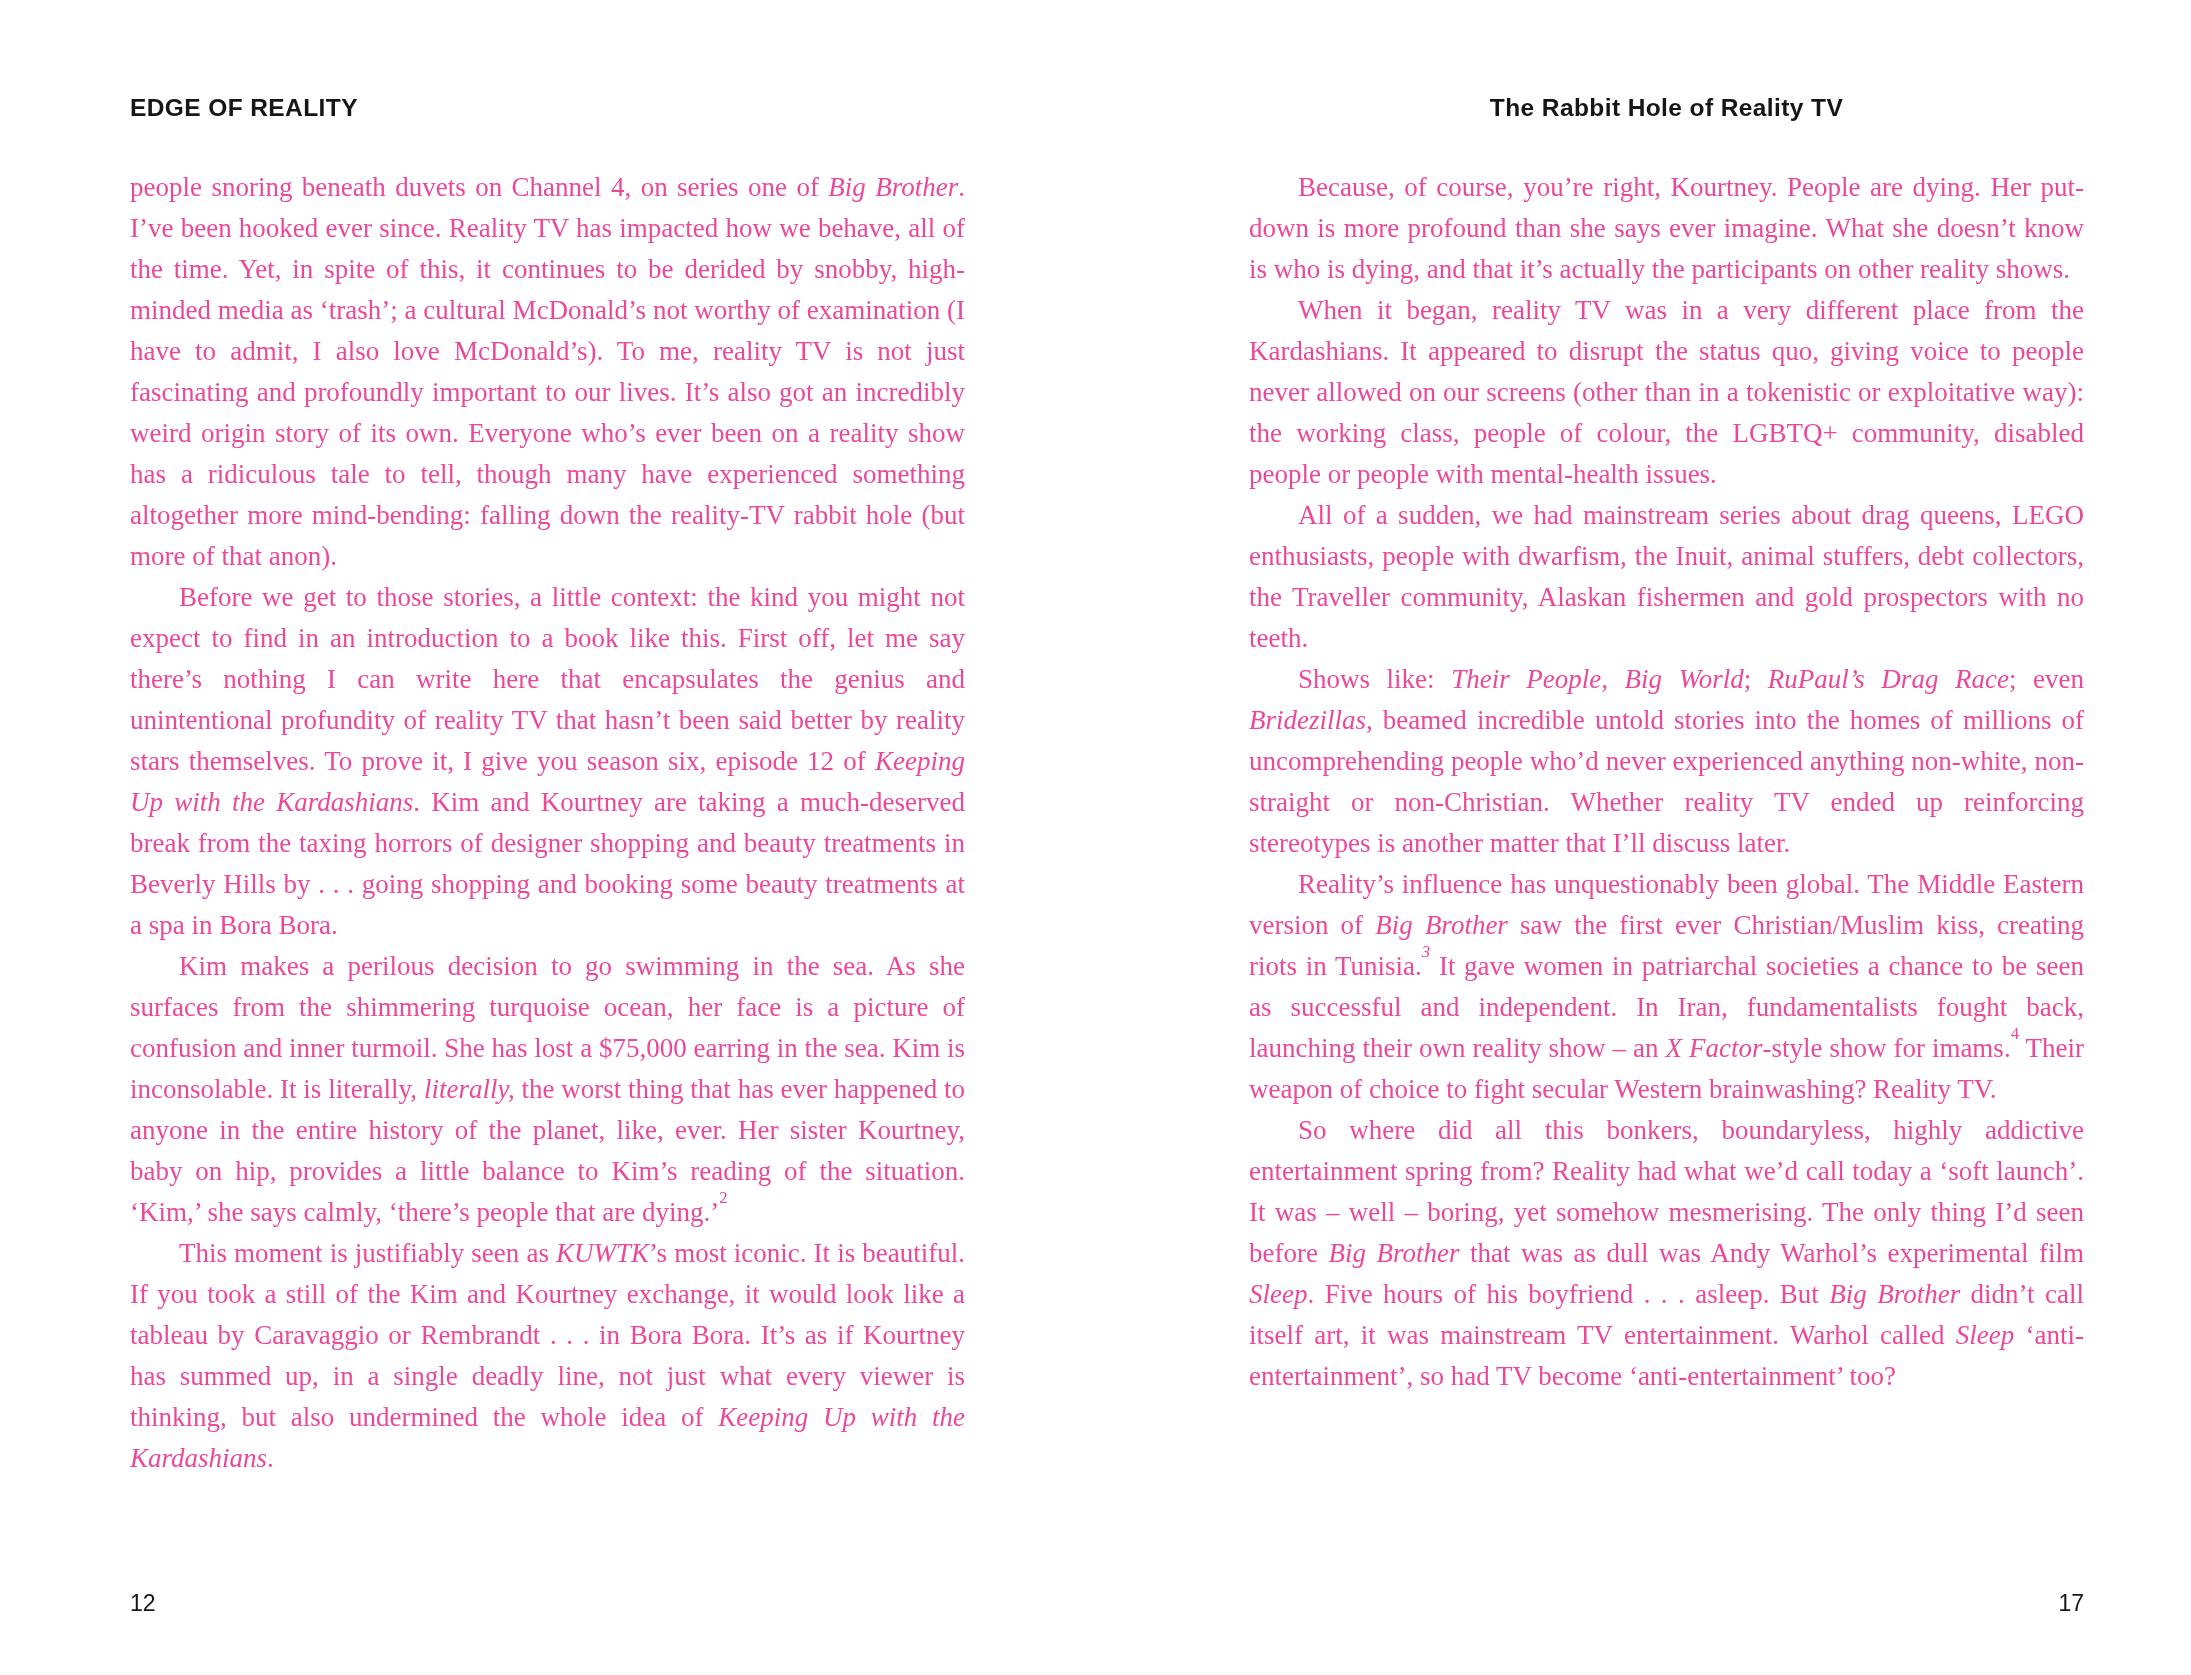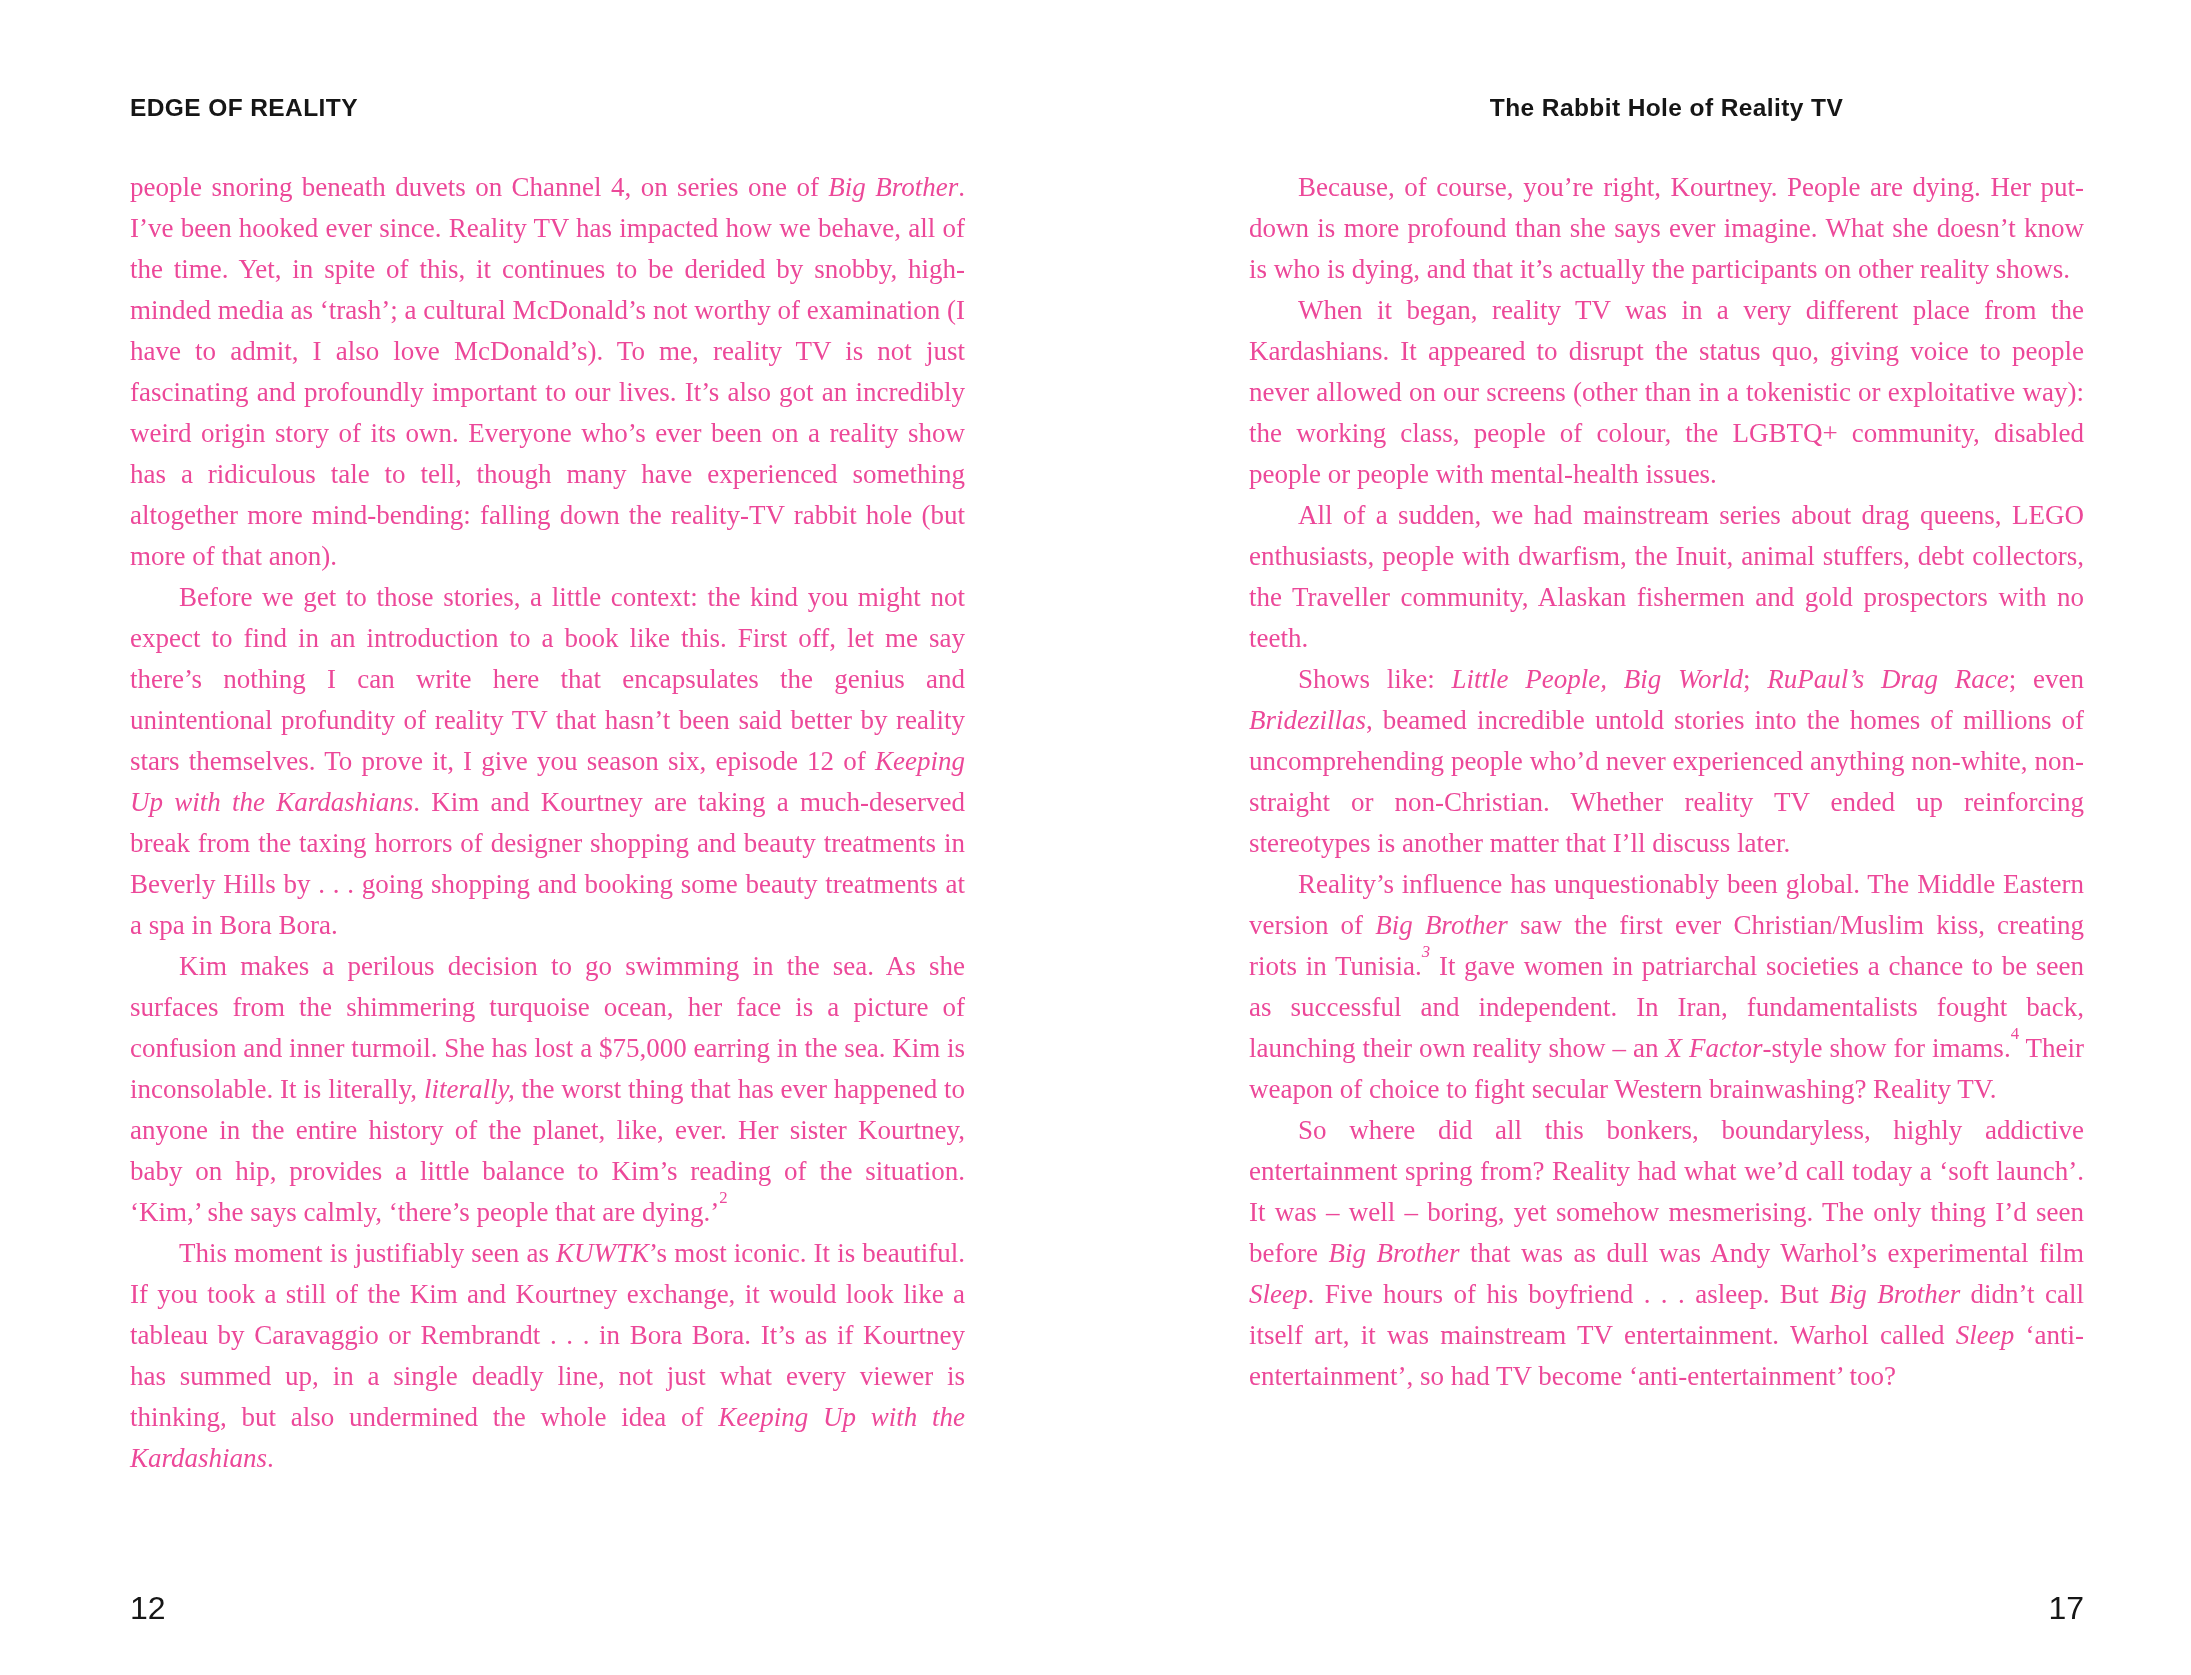--- a/index.html
+++ b/index.html
@@ -22,21 +22,21 @@
     font-family:"Liberation Serif","DejaVu Serif",serif;
     font-size:27px;line-height:41px;color:#ec4899;
   }
   p.para{margin:0;text-align:justify;}
   p.para.indent{text-indent:49px;}
   p.para i{font-style:italic;}
   p.para sup{font-size:0.62em;line-height:0;position:relative;top:-0.45em;}
   .page-number{
     position:absolute;top:1496px;
     font-family:"Liberation Sans",sans-serif;
-    font-size:32px;color:#161616;
+    font-size:23px;color:#161616;
   }
   .page.left .page-number{left:0;}
   .page.right .page-number{right:0;}
 </style>
 </head>
 <body>
 
 <div class="spread">
 
   <div class="page left">
@@ -49,21 +49,21 @@
       </div>
     <div class="page-number">12</div>
   </div>
 
   <div class="page right">
     <div class="running-header">The Rabbit Hole of Reality TV</div>
     <div class="body-text">
         <p class="para indent">Because, of course, you’re right, Kourtney. People are dying. Her put-down is more profound than she says ever imagine. What she doesn’t know is who is dying, and that it’s actually the participants on other reality shows.</p>
         <p class="para indent">When it began, reality TV was in a very different place from the Kardashians. It appeared to disrupt the status quo, giving voice to people never allowed on our screens (other than in a tokenistic or exploitative way): the working class, people of colour, the LGBTQ+ community, disabled people or people with mental-health issues.</p>
         <p class="para indent">All of a sudden, we had mainstream series about drag queens, LEGO enthusiasts, people with dwarfism, the Inuit, animal stuffers, debt collectors, the Traveller community, Alaskan fishermen and gold prospectors with no teeth.</p>
-        <p class="para indent">Shows like: <i>Little People, Big World</i>; <i>RuPaul’s Drag Race</i>; even <i>Bridezillas</i>, beamed incredible untold stories into the homes of millions of uncomprehending people who’d never experienced anything non-white, non-straight or non-Christian. Whether reality TV ended up reinforcing stereotypes is another matter that I’ll discuss later.</p>
+        <p class="para indent">Shows like: <i>Their People, Big World</i>; <i>RuPaul’s Drag Race</i>; even <i>Bridezillas</i>, beamed incredible untold stories into the homes of millions of uncomprehending people who’d never experienced anything non-white, non-straight or non-Christian. Whether reality TV ended up reinforcing stereotypes is another matter that I’ll discuss later.</p>
         <p class="para indent">Reality’s influence has unquestionably been global. The Middle Eastern version of <i>Big Brother</i> saw the first ever Christian/Muslim kiss, creating riots in Tunisia.<sup><i>3</i></sup> It gave women in patriarchal societies a chance to be seen as successful and independent. In Iran, fundamentalists fought back, launching their own reality show – an <i>X Factor</i>-style show for imams.<sup>4</sup> Their weapon of choice to fight secular Western brainwashing? Reality TV.</p>
         <p class="para indent">So where did all this bonkers, boundaryless, highly addictive entertainment spring from? Reality had what we’d call today a ‘soft launch’. It was – well – boring, yet somehow mesmerising. The only thing I’d seen before <i>Big Brother</i> that was as dull was Andy Warhol’s experimental film <i>Sleep</i>. Five hours of his boyfriend . . . asleep. But <i>Big Brother</i> didn’t call itself art, it was mainstream TV entertainment. Warhol called <i>Sleep</i> ‘anti-entertainment’, so had TV become ‘anti-entertainment’ too?</p>
       </div>
     <div class="page-number">17</div>
   </div>
 
 </div>
 
 
 </body></html>

